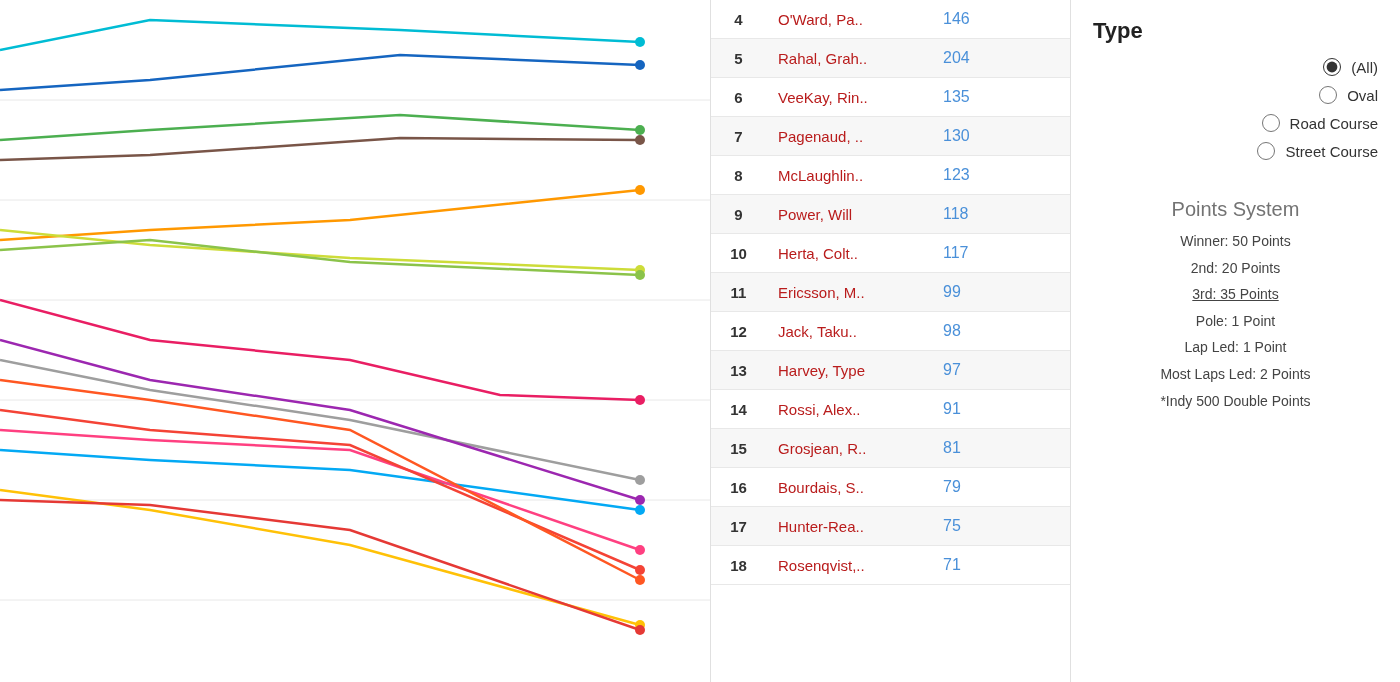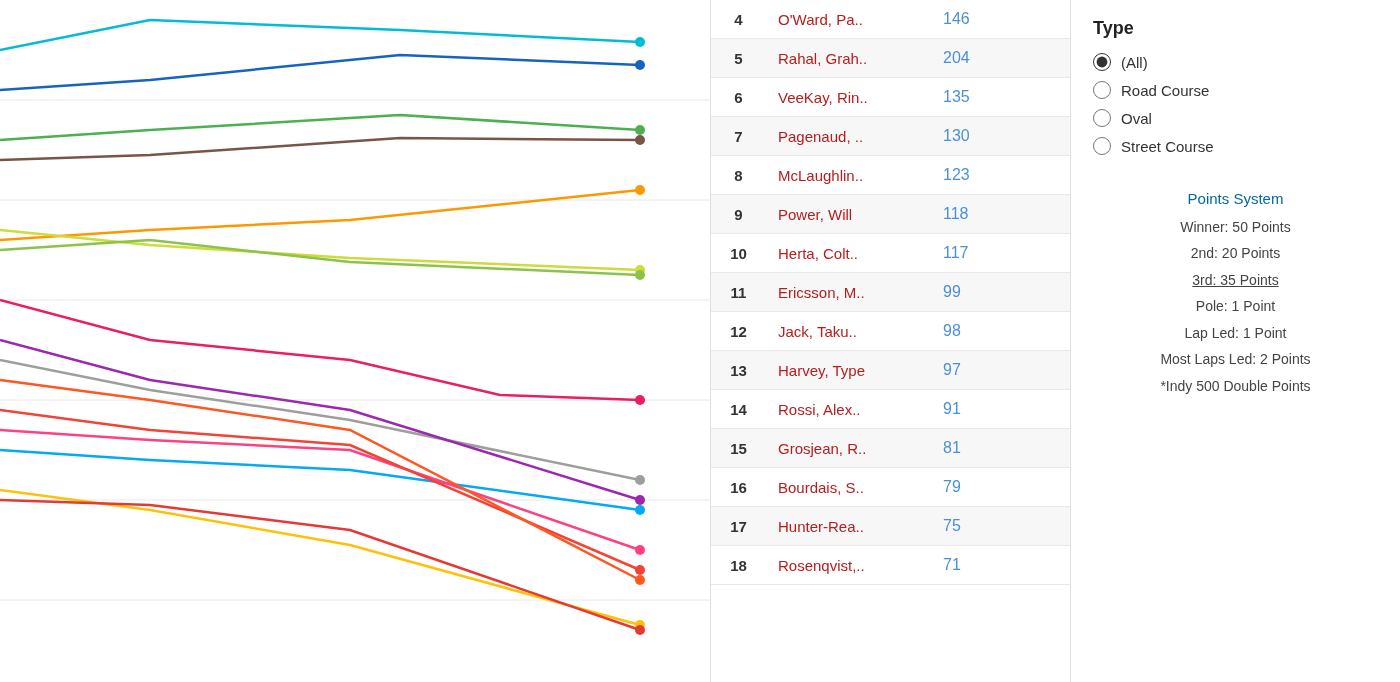--- a/index.html
+++ b/index.html
@@ -76,61 +76,62 @@
 
     
     #right-panel {
       flex: 0 0 330px;
       height: 682px;
       padding: 18px 22px;
       border-left: 1px solid #e0e0e0;
     }
 
     #right-panel .section-title {
-      font-size: 18px;
+      font-size: 22px;
       font-weight: 600;
       color: #222;
       margin-bottom: 14px;
     }
 
     .radio-group {
       display: flex;
       flex-direction: column;
       gap: 10px;
       margin-bottom: 30px;
     }
 
     .radio-item {
       display: flex;
       align-items: center;
       gap: 10px;
       font-size: 15px;
       color: #333;
       cursor: pointer;
+      justify-content: flex-end;
     }
 
     .radio-item input[type="radio"] {
       width: 18px;
       height: 18px;
       accent-color: #333;
       cursor: pointer;
     }
 
     .points-system {
       margin-top: 20px;
       font-size: 14px;
       color: #444;
       line-height: 1.9;
       text-align: center;
     }
 
     .points-system .title {
       font-weight: 500;
-      color: #0369a1;
-      font-size: 15px;
+      color: #737373;
+      font-size: 20px;
     }
 
     .points-system .underlined {
       text-decoration: underline;
       text-align: center;
     }
   </style>
 </head>
 <body>
 
@@ -277,26 +278,26 @@
 </div>
 
 <div id="right-panel">
   <div class="section-title">Type</div>
   <div class="radio-group" id="radio-group">
   <div class="radio-item">
       <input type="radio" name="type-filter" value="all" checked="" style="">
       <span>(All)</span>
     </div>
       <div class="radio-item">
+      <input type="radio" name="type-filter" value="oval" style="">
+      <span>Oval</span>
+    </div>
+      <div class="radio-item">
       <input type="radio" name="type-filter" value="road_course" style="">
       <span>Road Course</span>
-    </div>
-      <div class="radio-item">
-      <input type="radio" name="type-filter" value="oval" style="">
-      <span>Oval</span>
     </div>
       <div class="radio-item">
       <input type="radio" name="type-filter" value="street_course" style="">
       <span>Street Course</span>
     </div>
     </div>
 
   <div class="points-system">
     <div class="title">Points System</div>
     <div id="points-lines">

